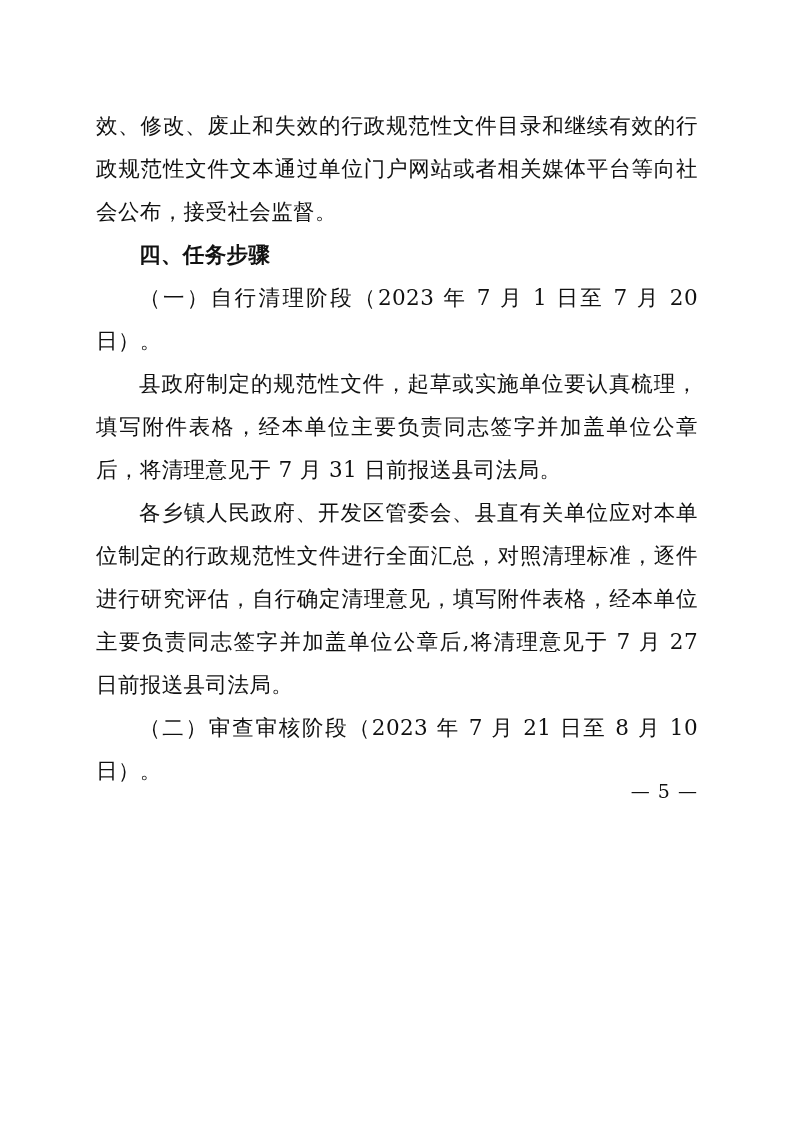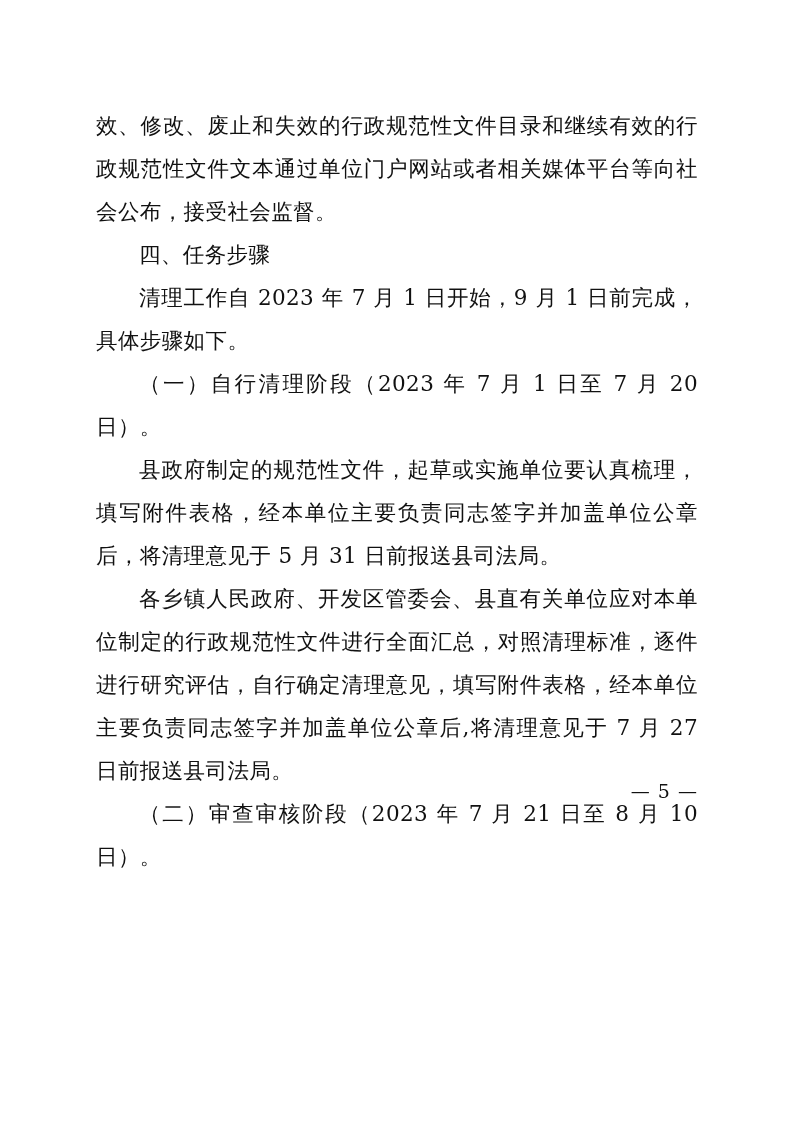--- a/index.html
+++ b/index.html
@@ -34,40 +34,39 @@
   .para {
     margin: 0;
     text-indent: 2em;
   }
   .para.noindent {
     text-indent: 0;
   }
   .heading {
     margin: 0;
     text-indent: 2em;
-    font-weight: normal;
+    font-weight: bold;
   }
   .page-number {
     position: absolute;
     right: 96px;
     bottom: 58px;
     font-size: 19px;
     letter-spacing: 1px;
     color: #111111;
     font-family: "DejaVu Serif", "Liberation Serif", serif;
   }
 </style>
 </head>
 <body>
 
 <div class="page">
   <div class="doc-body">
     <p class="para noindent">效、修改、废止和失效的行政规范性文件目录和继续有效的行政规范性文件文本通过单位门户网站或者相关媒体平台等向社会公布，接受社会监督。</p>
     <p class="heading">四、任务步骤</p>
-    <p class="para">清理工作自 2023 年 7 月 1 日开始，9 月 1 日前完成，具体步骤如下。</p>
     <p class="para">（一）自行清理阶段（2023 年 7 月 1 日至 7 月 20 日）。</p>
-    <p class="para">县政府制定的规范性文件，起草或实施单位要认真梳理，填写附件表格，经本单位主要负责同志签字并加盖单位公章后，将清理意见于 5 月 31 日前报送县司法局。</p>
+    <p class="para">县政府制定的规范性文件，起草或实施单位要认真梳理，填写附件表格，经本单位主要负责同志签字并加盖单位公章后，将清理意见于 7 月 31 日前报送县司法局。</p>
     <p class="para">各乡镇人民政府、开发区管委会、县直有关单位应对本单位制定的行政规范性文件进行全面汇总，对照清理标准，逐件进行研究评估，自行确定清理意见，填写附件表格，经本单位主要负责同志签字并加盖单位公章后,将清理意见于 7 月 27 日前报送县司法局。</p>
     <p class="para">（二）审查审核阶段（2023 年 7 月 21 日至 8 月 10 日）。</p>
 
   </div>
   <div class="page-number">— 5 —</div>
 </div>
 
 </body></html>

